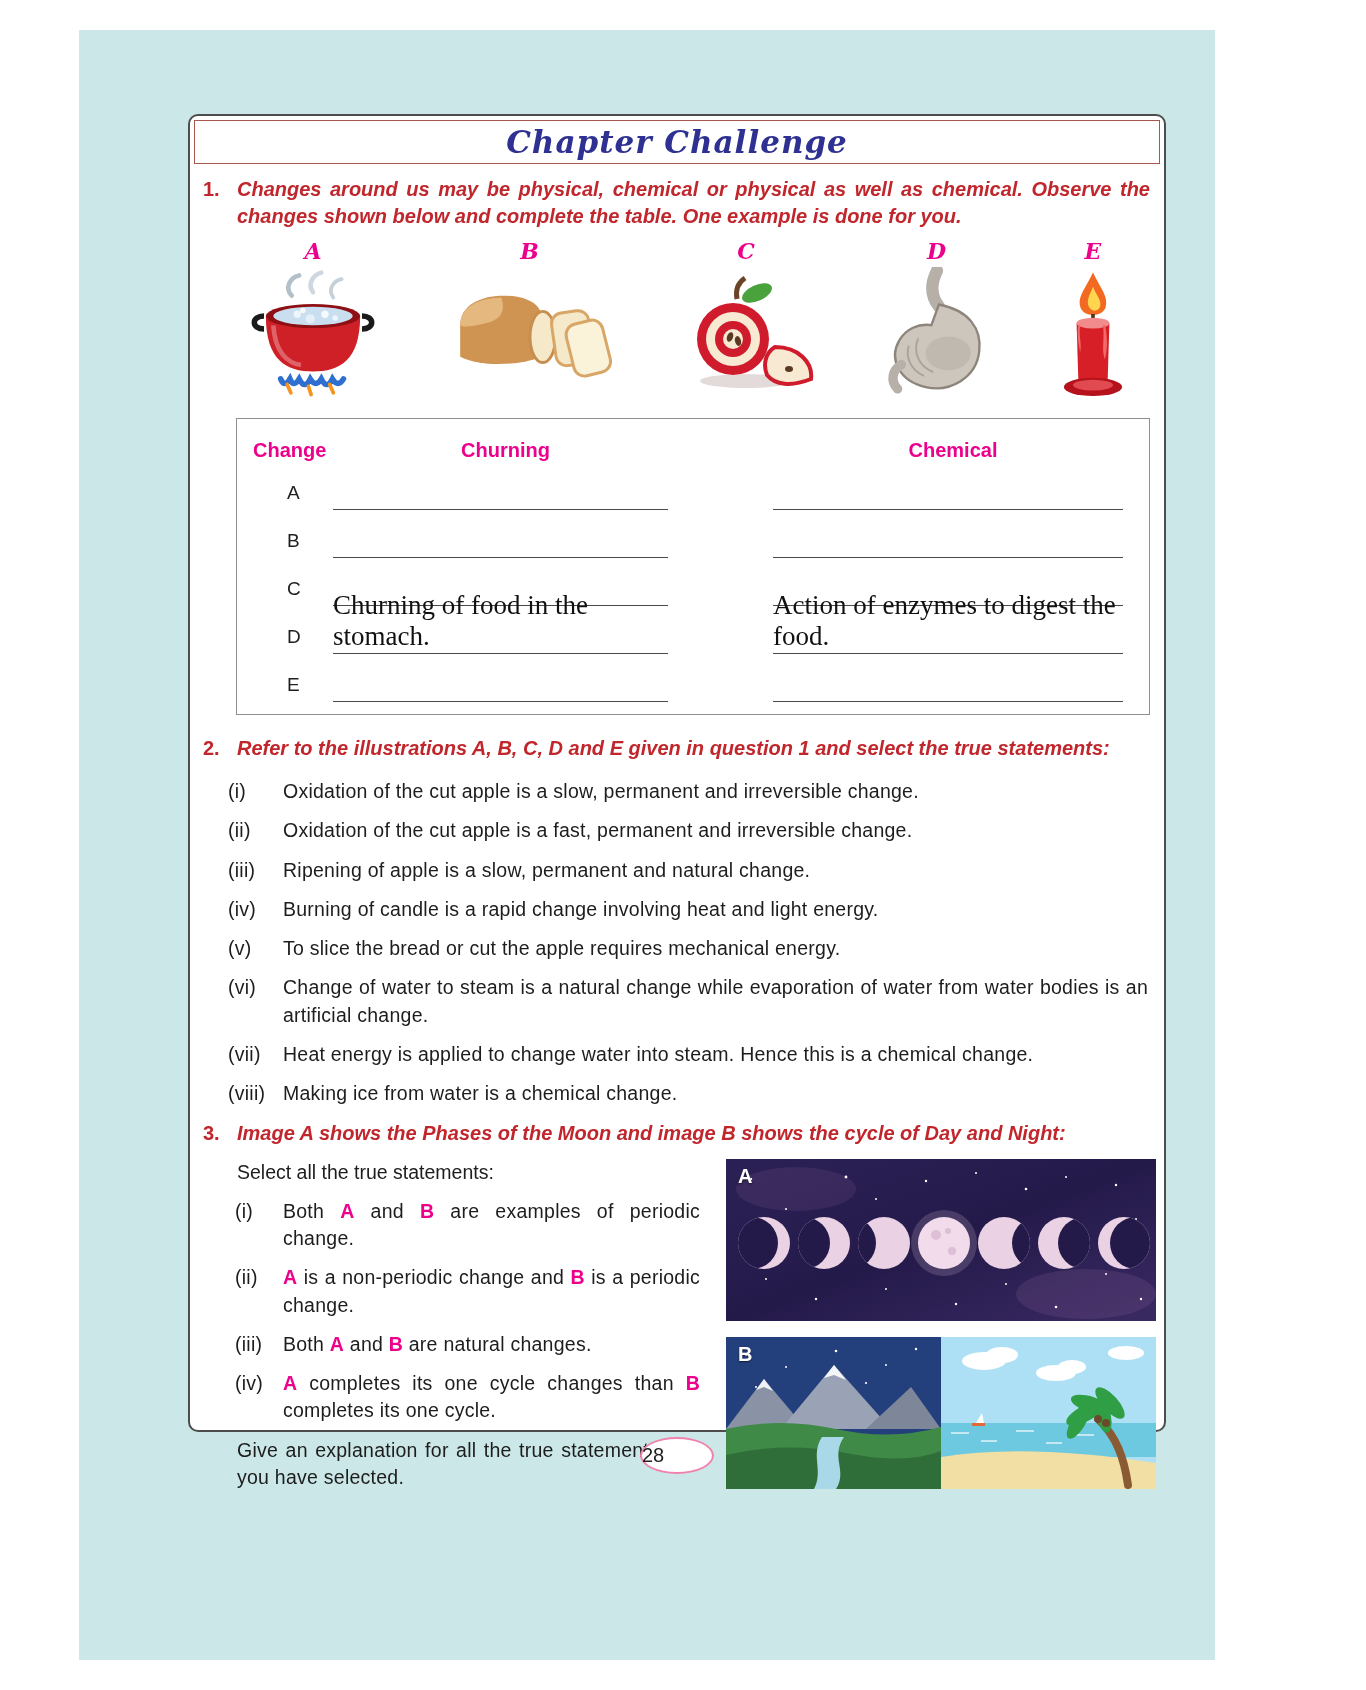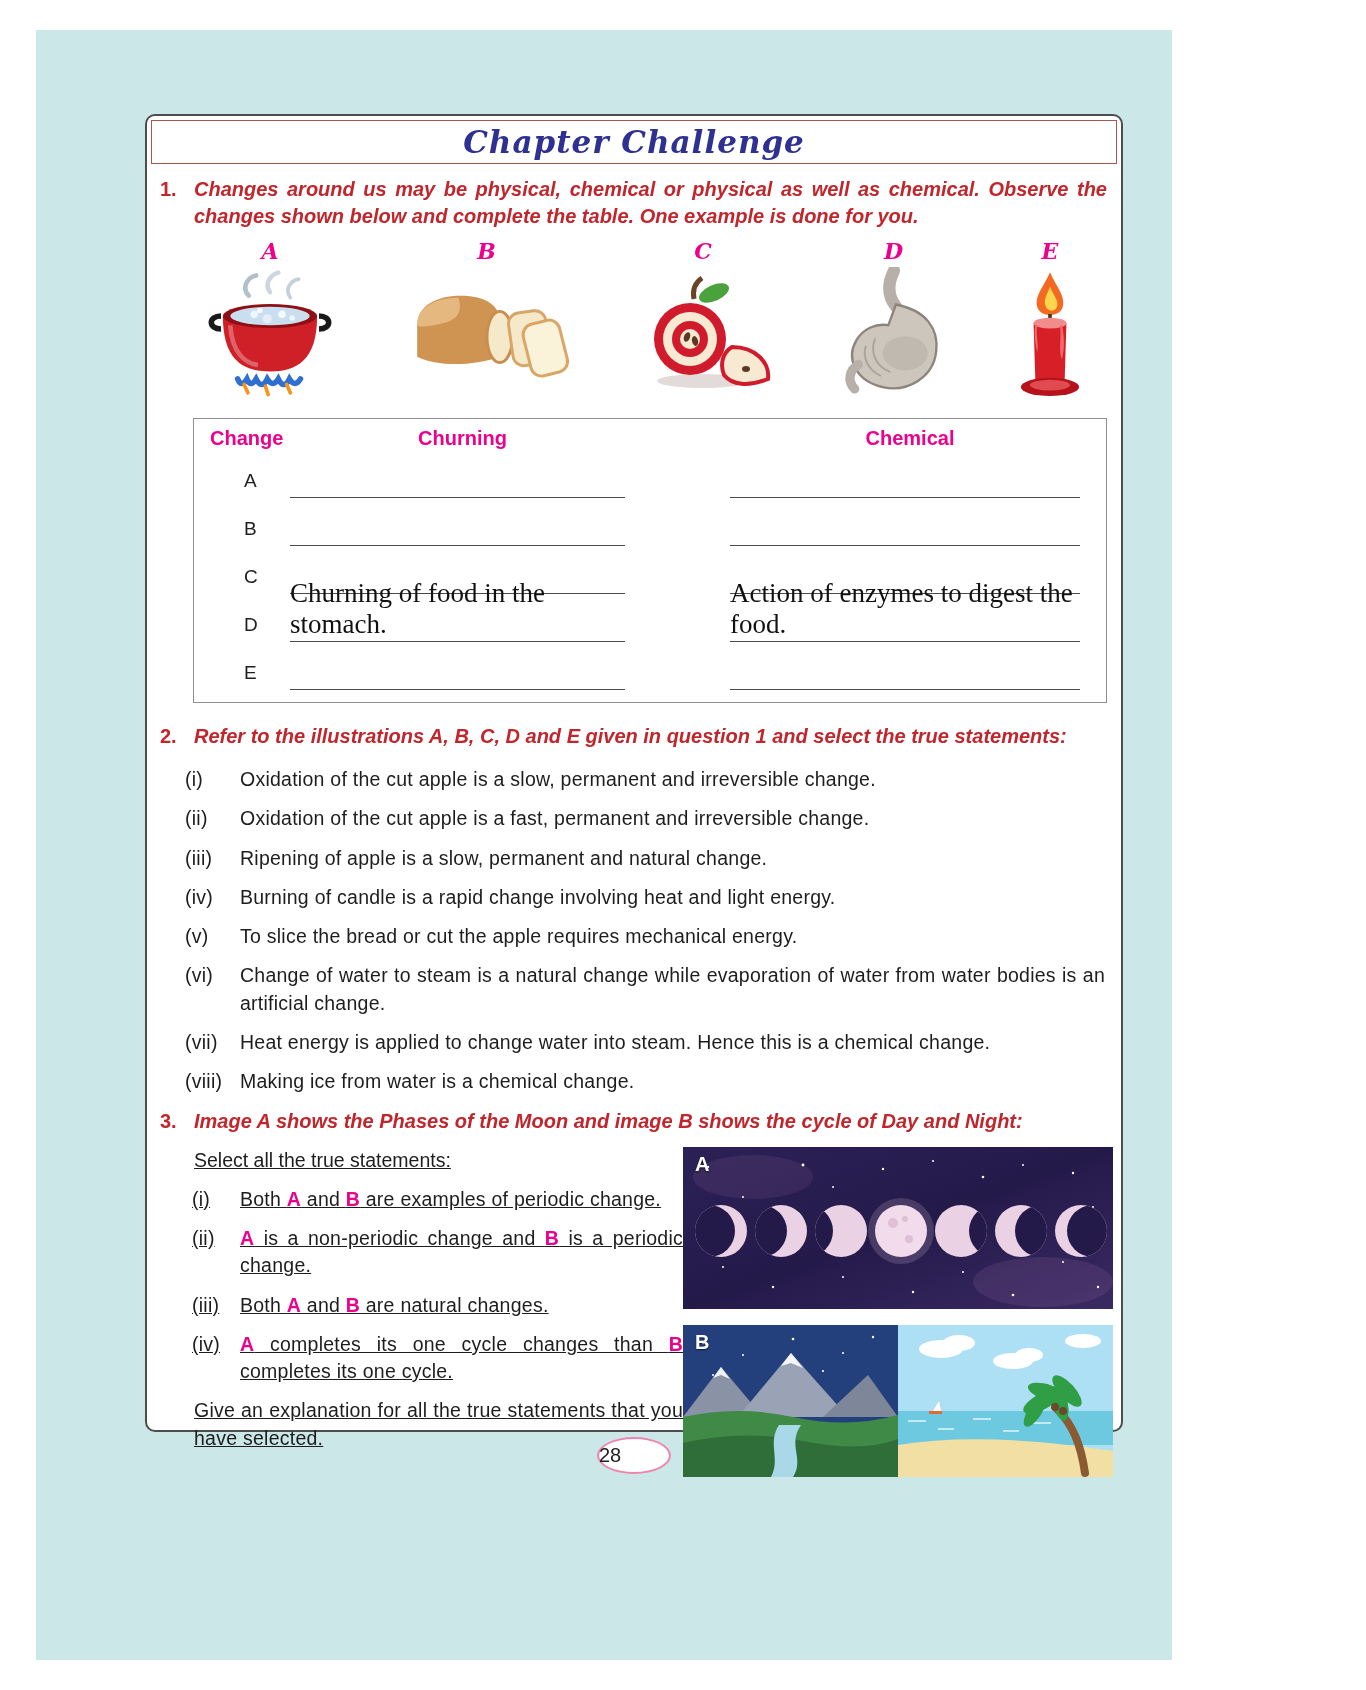--- a/index.html
+++ b/index.html
@@ -3,21 +3,21 @@
 <meta charset="utf-8">
 <style>
   * { box-sizing: border-box; }
   html, body { margin: 0; padding: 0; }
   body {
     width: 1366px; height: 1690px;
     background: #ffffff;
     font-family: "Liberation Sans", sans-serif;
     color: #1d1d1d;
   }
-  .page { position: relative; width: 1172px; height: 1690px; overflow: hidden; }
+  .page { position: relative; width: 1172px; height: 1690px; overflow: hidden; margin-left: 43px; }
   .teal-bg {
     position: absolute; left: 36px; top: 30px; width: 1294px; height: 1630px;
     background: #cbe7e8;
   }
   .content-box {
     position: absolute; left: 145px; top: 114px; width: 978px; height: 1318px;
     background: #ffffff; border: 2px solid #4d4d4d; border-radius: 10px;
   }
   .header-box {
     margin: 4px; height: 44px;
@@ -45,21 +45,21 @@
   .figlabel {
     font-family: "DejaVu Serif", serif; font-style: italic; font-weight: bold;
     font-size: 22px; color: #ec008c; height: 28px;
   }
   .figimg { height: 138px; display: flex; align-items: center; }
 
   
   .ctable {
     margin: 14px 14px 0 46px;
     border: 1.2px solid #8f8f8f;
-    padding: 8px 16px 12px;
+    padding: 20px 16px 12px;
   }
   .thead, .trow { display: grid; grid-template-columns: 80px 345px 95px 1fr; }
   .thead { color: #ec008c; font-weight: bold; font-size: 20px; }
   .th-phys, .th-chem { text-align: center; }
   .trow { height: 48px; align-items: end; }
   .tlabel { font-size: 19px; color: #202020; padding-left: 34px; padding-bottom: 6px; }
   .tcell {
     height: 38px; display: flex; align-items: flex-end;
     border-bottom: 1.4px solid #4a4a4a; margin-right: 10px; padding-bottom: 1px;
   }
@@ -71,21 +71,21 @@
   .stmt {
     display: flex; margin: 0 16px 12px 38px;
     font-size: 19.5px; color: #1d1d1d; line-height: 1.4; letter-spacing: .25px;
   }
   .marker { flex: none; width: 55px; }
   .stext { flex: 1; text-align: justify; }
   .hl { color: #ec008c; font-weight: bold; }
 
   
   .q3body { display: flex; margin: 12px 8px 0 45px; }
-  .q3left { flex: 1; font-size: 19.5px; text-decoration: underline; }
+  .q3left { flex: 1; padding-right: 26px; font-size: 19.5px; }
   .q3intro { margin: 2px 0 14px 2px; }
   .q3stmt { margin-left: 0; margin-right: 0; }
   .q3stmt .marker { width: 48px; }
   .q3outro { text-align: justify; margin: 4px 0 0 2px; line-height: 1.4; letter-spacing: .25px; }
   .q3right { flex: none; width: 430px; }
   .panel { position: relative; width: 430px; }
   .panel + .panel { margin-top: 16px; }
   .panel svg { display: block; }
   .img-label {
     position: absolute; left: 12px; top: 6px;

